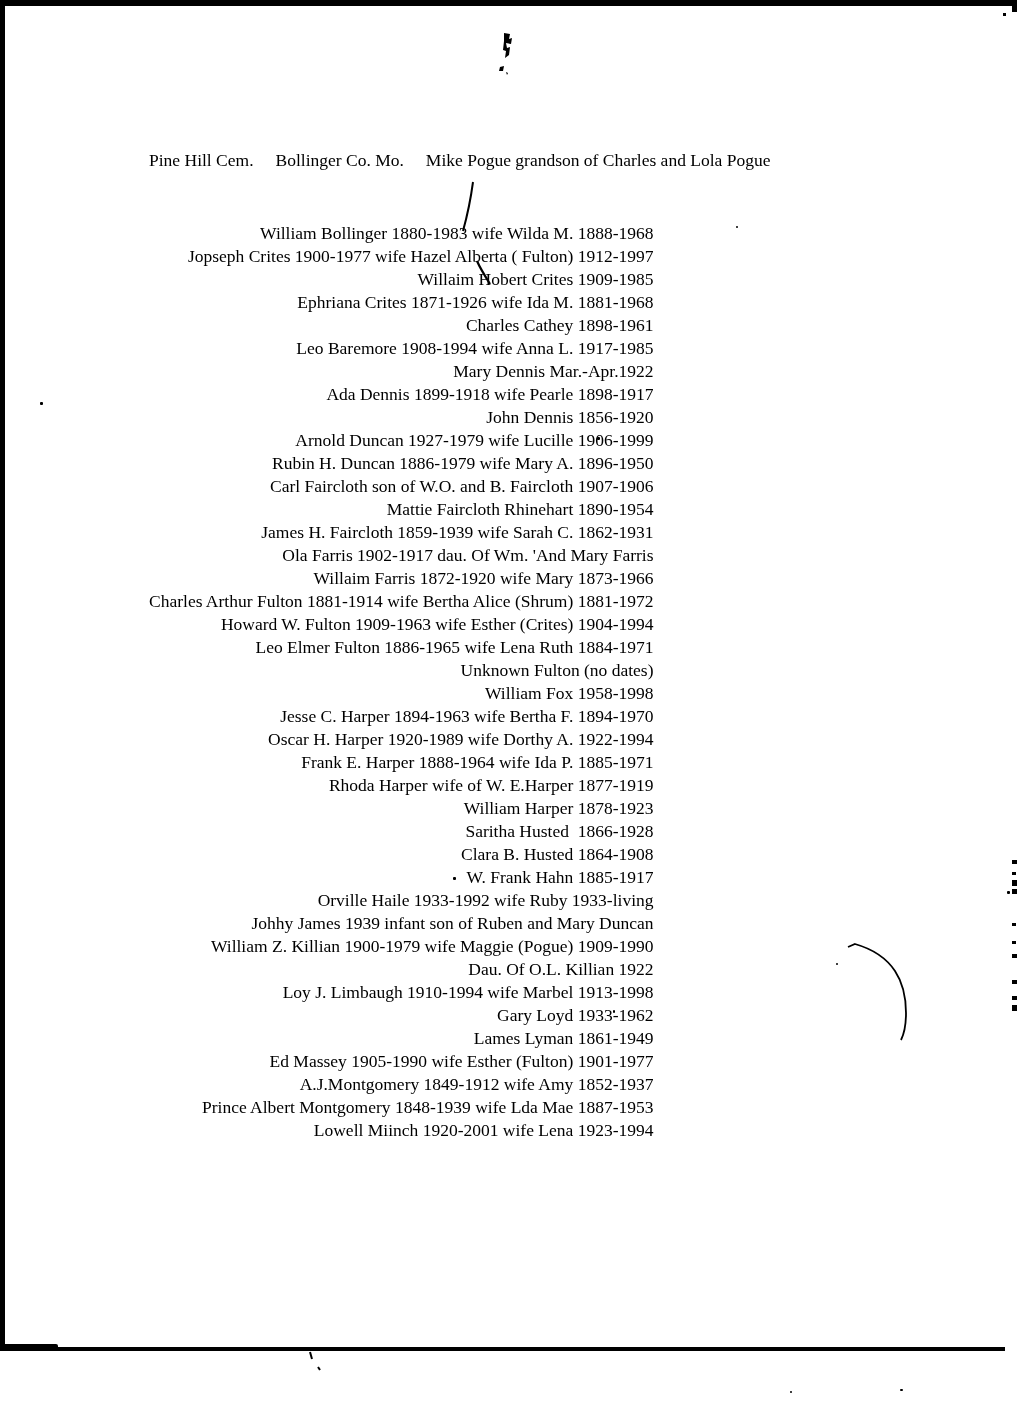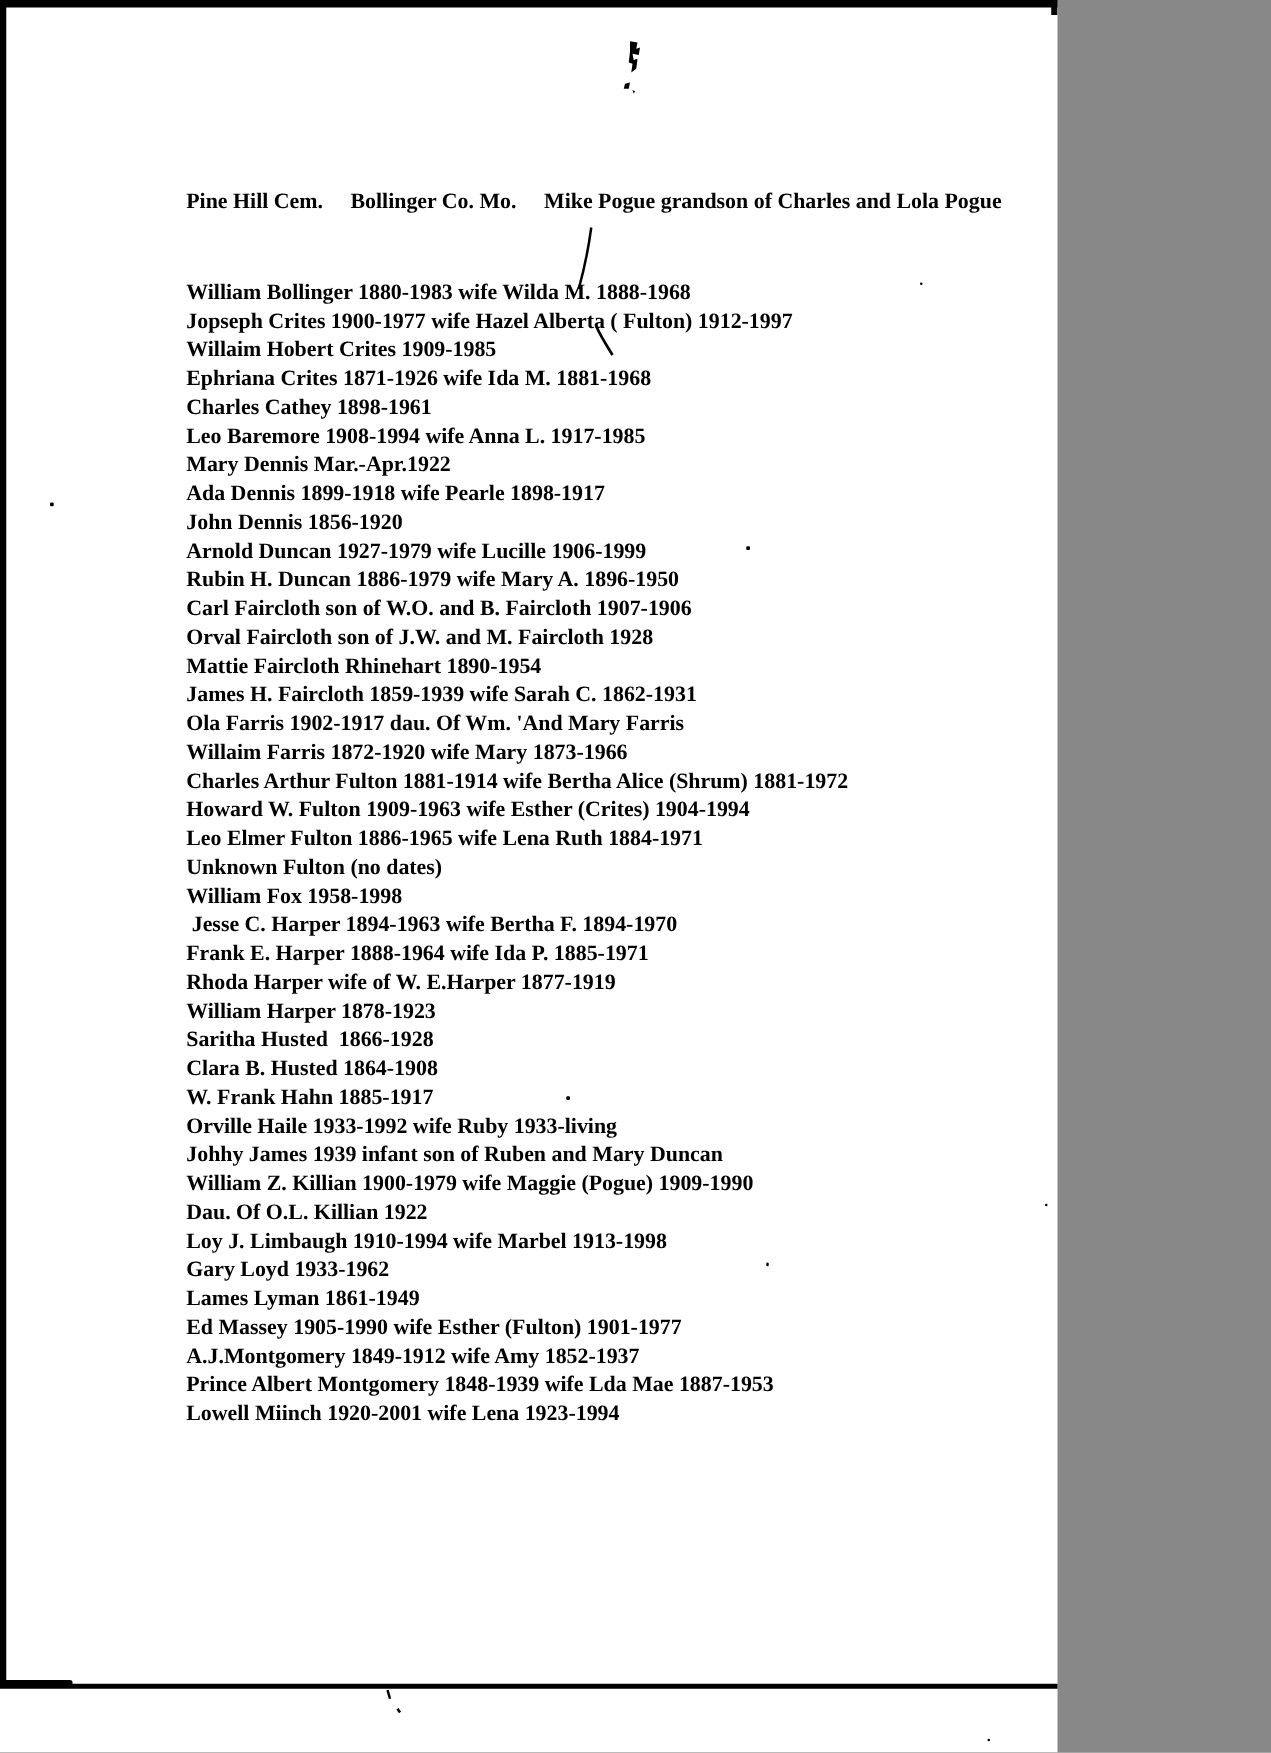--- a/index.html
+++ b/index.html
@@ -1,39 +1,39 @@
 <!DOCTYPE html>
 <html><head>
 <meta charset="utf-8">
 <style>
   html, body { margin: 0; padding: 0; background: #888; }
   .scan {
     position: relative;
-    width: 846px;
+    width: 1017px;
     height: 1402px;
     background: #ffffff;
     overflow: hidden;
     font-family: "Liberation Serif", "DejaVu Serif", serif;
-    font-weight: bold;
+    font-weight: normal;
     color: #000;
   }
   
   .edge-top    { position: absolute; left: 0; top: 0; width: 1017px; height: 6px; background: #000; }
   .edge-left   { position: absolute; left: 0; top: 0; width: 5px; height: 1350px; background: #000; }
   .edge-corner { position: absolute; right: 0; top: 0; width: 5px; height: 12px; background: #000; }
   .corner-dot  { position: absolute; left: 1003px; top: 13px; width: 3px; height: 3px; background: #000; }
 
   .header {
     position: absolute; left: 149px; top: 150px;
     font-size: 17.5px; white-space: nowrap;
   }
   .header .seg { margin-right: 22px; }
   .header .seg:last-child { margin-right: 0; }
 
-  .entries { position: absolute; left: 149px; top: 222px; }
+  .entries { position: absolute; left: 149px; top: 222px; text-align: right; }
   .entry {
     height: 23px; line-height: 23px;
     font-size: 17.5px; white-space: pre;
   }
 
   
   .stroke { position: absolute; }
   .speck  { position: absolute; background: #000; border-radius: 1px; }
   .rtick  { position: absolute; left: 1012px; background: #000; }
 
@@ -74,31 +74,31 @@
       <div class="entry">Willaim Hobert Crites 1909-1985</div>
       <div class="entry">Ephriana Crites 1871-1926 wife Ida M. 1881-1968</div>
       <div class="entry">Charles Cathey 1898-1961</div>
       <div class="entry">Leo Baremore 1908-1994 wife Anna L. 1917-1985</div>
       <div class="entry">Mary Dennis Mar.-Apr.1922</div>
       <div class="entry">Ada Dennis 1899-1918 wife Pearle 1898-1917</div>
       <div class="entry">John Dennis 1856-1920</div>
       <div class="entry">Arnold Duncan 1927-1979 wife Lucille 1906-1999</div>
       <div class="entry">Rubin H. Duncan 1886-1979 wife Mary A. 1896-1950</div>
       <div class="entry">Carl Faircloth son of W.O. and B. Faircloth 1907-1906</div>
-      <div class="entry">Orval Faircloth son of J.W. and M. Faircloth 1928</div>
       <div class="entry">Mattie Faircloth Rhinehart 1890-1954</div>
       <div class="entry">James H. Faircloth 1859-1939 wife Sarah C. 1862-1931</div>
       <div class="entry">Ola Farris 1902-1917 dau. Of Wm. 'And Mary Farris</div>
       <div class="entry">Willaim Farris 1872-1920 wife Mary 1873-1966</div>
       <div class="entry">Charles Arthur Fulton 1881-1914 wife Bertha Alice (Shrum) 1881-1972</div>
       <div class="entry">Howard W. Fulton 1909-1963 wife Esther (Crites) 1904-1994</div>
       <div class="entry">Leo Elmer Fulton 1886-1965 wife Lena Ruth 1884-1971</div>
       <div class="entry">Unknown Fulton (no dates)</div>
       <div class="entry">William Fox 1958-1998</div>
       <div class="entry"> Jesse C. Harper 1894-1963 wife Bertha F. 1894-1970</div>
+      <div class="entry">Oscar H. Harper 1920-1989 wife Dorthy A. 1922-1994</div>
       <div class="entry">Frank E. Harper 1888-1964 wife Ida P. 1885-1971</div>
       <div class="entry">Rhoda Harper wife of W. E.Harper 1877-1919</div>
       <div class="entry">William Harper 1878-1923</div>
       <div class="entry">Saritha Husted  1866-1928</div>
       <div class="entry">Clara B. Husted 1864-1908</div>
       <div class="entry">W. Frank Hahn 1885-1917</div>
       <div class="entry">Orville Haile 1933-1992 wife Ruby 1933-living</div>
       <div class="entry">Johhy James 1939 infant son of Ruben and Mary Duncan</div>
       <div class="entry">William Z. Killian 1900-1979 wife Maggie (Pogue) 1909-1990</div>
       <div class="entry">Dau. Of O.L. Killian 1922</div>

